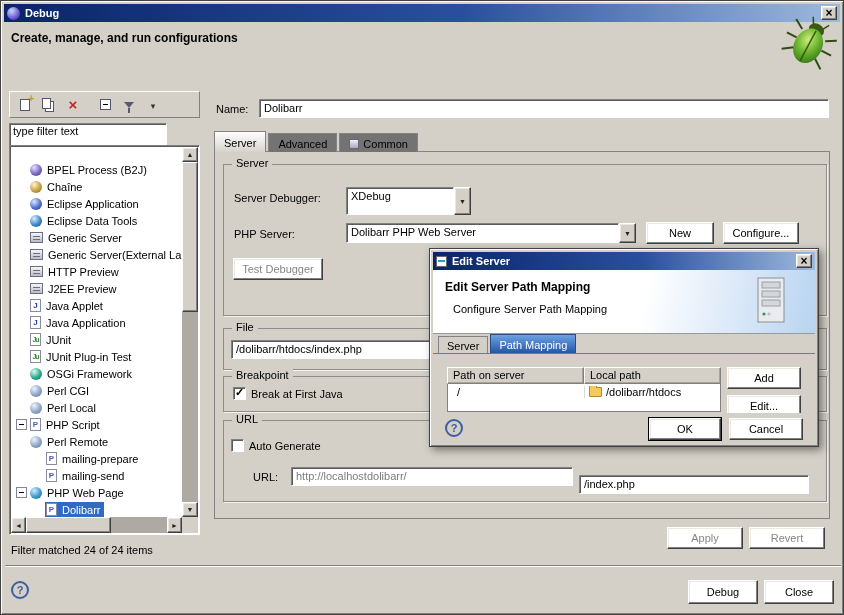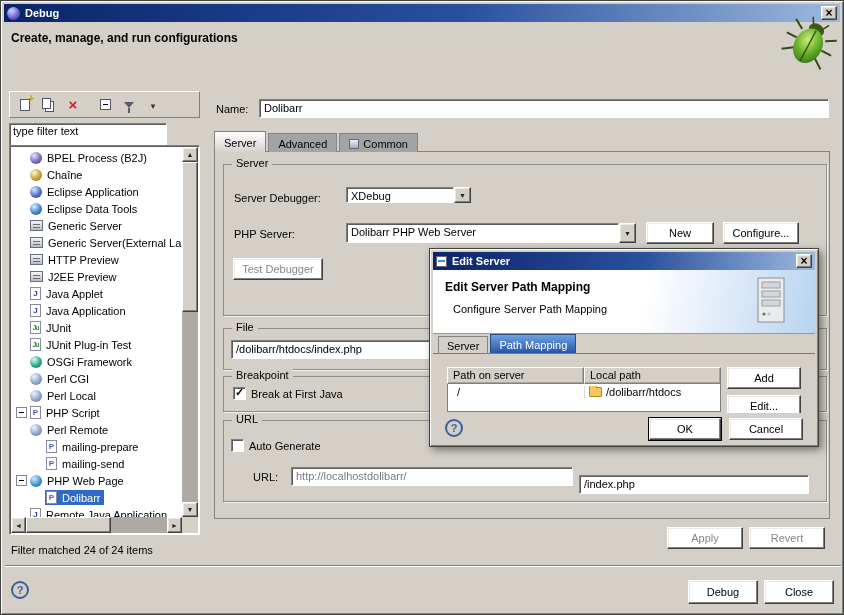--- a/index.html
+++ b/index.html
@@ -65,21 +65,21 @@
   .tb-del::before { content:"×"; color:#c22; font-size:15px; font-weight:bold; line-height:1; }
   .tb-collapse { width:11px; height:11px; background:#fff linear-gradient(#000,#000) center/5px 1px no-repeat; border:1px solid #556; }
   .tb-filter { width:0; height:0; border-left:5px solid transparent; border-right:5px solid transparent;
     border-top:6px solid #5a5a6e; position:relative; }
   .tb-filter::after { content:""; position:absolute; left:-1px; top:0px; width:2px; height:5px; background:#5a5a6e; }
   .tb-dd::before { content:"▾"; font-size:9px; color:#333; }
 
   .filter-input { position:absolute; left:8px; top:122px; width:158px; height:34px; padding:1px 3px; }
 
   .tree-box { position:absolute; left:8px; top:144px; width:191px; height:390px; }
-  .tree-rows { position:absolute; left:1px; top:1px; right:17px; bottom:17px; overflow:hidden; background:#fff; padding-top:2px; }
+  .tree-rows { position:absolute; left:1px; top:1px; right:17px; bottom:17px; overflow:hidden; background:#fff; padding-top:14px; }
   .tree-row { display:flex; align-items:center; height:17px; padding-left:4px; white-space:nowrap; }
   .tree-indent { display:inline-block; height:1px; }
   .expander, .expander-space { width:13px; min-width:13px; height:13px; display:inline-flex; align-items:center; justify-content:center; margin-right:1px; }
   .expander::before { content:""; width:9px; height:9px; border:1px solid #848496;
     background:#fff linear-gradient(#000,#000) center/5px 1px no-repeat; }
   .row-core { display:inline-flex; align-items:center; padding:1px 3px 1px 1px; }
   .row-core.selected { background:#316ac5; color:#fff; }
   .tree-label { margin-left:1px; }
 
   .ic { height:15px; display:inline-flex; align-items:center; justify-content:center; margin-right:4px; }
@@ -118,21 +118,21 @@
   .sb-right { right:0; width:15px; height:16px; } .sb-right::before { content:"►"; }
   .sb-thumb-v { position:absolute; left:0; top:15px; width:16px; height:150px; background:#d4d0c8;
     border:1px solid; border-color:#fff #404040 #404040 #fff; box-shadow:inset -1px -1px 0 #808080; }
   .sb-thumb-h { position:absolute; top:0; left:15px; width:85px; height:16px; background:#d4d0c8;
     border:1px solid; border-color:#fff #404040 #404040 #fff; box-shadow:inset -1px -1px 0 #808080; }
   .sb-corner { position:absolute; right:1px; bottom:1px; width:16px; height:16px; background:#d4d0c8; }
   .tree-status { position:absolute; left:10px; top:543px; }
 
   
   .tabs { position:absolute; left:213px; top:131px; display:flex; align-items:flex-end; height:20px; z-index:2; }
-  .tab { height:19px; padding:2px 9px 0 9px; border:1px solid #848284; border-bottom:none; background:#a3a3a3;
+  .tab { height:19px; padding:2px 9px 0 9px; border:1px solid #848284; border-bottom:none; background:#737373;
     margin-right:2px; display:flex; align-items:center; gap:4px; }
   .tab.selected { height:21px; background:linear-gradient(180deg,#fefefe,#d6d3cb); }
   .tab-icon-common { width:10px; height:10px; background:linear-gradient(#eef,#aab); border:1px solid #667; }
   .tabpanel { position:absolute; left:213px; top:150px; width:616px; height:368px; border:1px solid #848284; background:#d4d0c8; }
 
   
   #edit-server-dialog { position:absolute; left:428px; top:247px; width:390px; height:199px; background:#d4d0c8;
     border:1px solid #404040; box-shadow:inset 1px 1px 0 #fff, inset -1px -1px 0 #808080, 3px 3px 8px rgba(0,0,0,.45);
     z-index:20; }
   .dtitlebar { position:absolute; left:3px; top:3px; right:3px; height:18px;
@@ -430,21 +430,21 @@
         <span class="tab-icon-common"></span>
         <span>Common</span>
       </div>
   </div>
   <div class="tabpanel"></div>
 
   <div class="group" style="left:222px;top:163px;width:604px;height:152px;">
     <span class="legend">Server</span>
   </div>
   <div class="label" style="left:233px;top:191px;">Server Debugger:</div>
-  <div class="combo" style="left:345px;top:186px;width:125px;height:16px;">
+  <div class="combo" style="left:345px;top:186px;width:125px;height:28px;">
     <span class="combo-field">XDebug</span>
     <span class="combo-btn"></span>
   </div>
   <div class="label" style="left:233px;top:227px;">PHP Server:</div>
   <div class="combo" style="left:345px;top:222px;width:290px;height:20px;">
     <span class="combo-field">Dolibarr PHP Web Server</span>
     <span class="combo-btn"></span>
   </div>
   <div class="btn" style="left:645px;top:221px;width:68px;height:22px;">New</div>
   <div class="btn" style="left:722px;top:221px;width:76px;height:22px;">Configure...</div>

